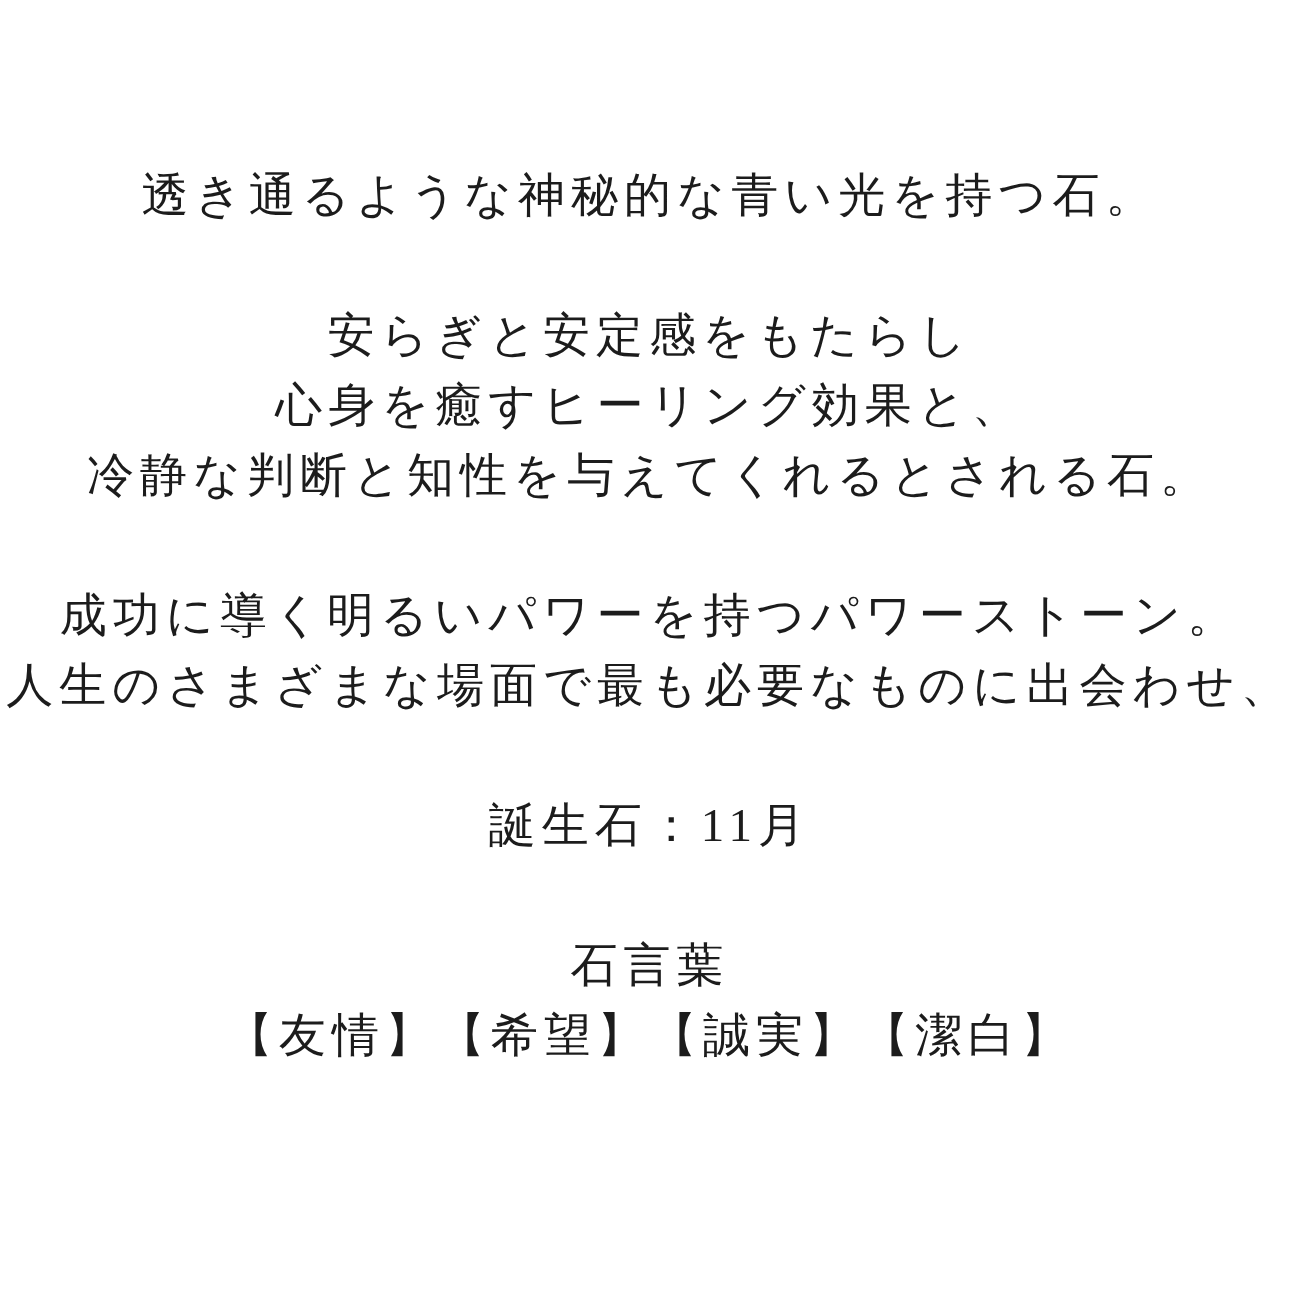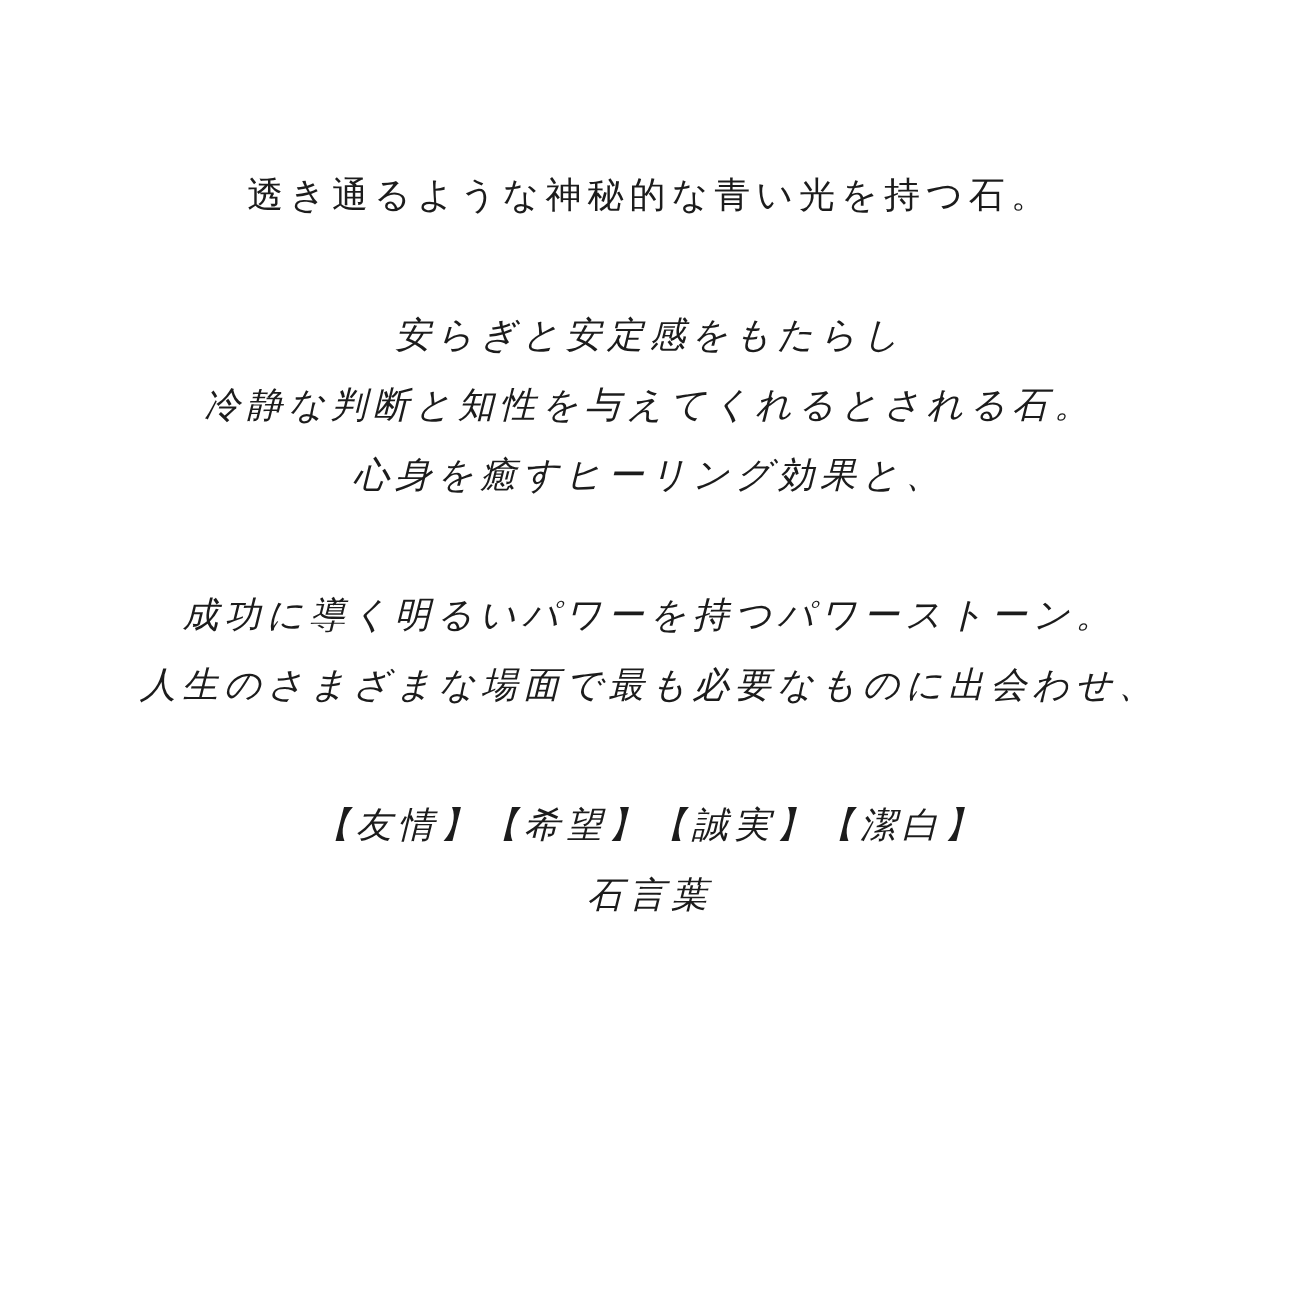--- a/index.html
+++ b/index.html
@@ -20,45 +20,45 @@
     left: 0;
     right: 0;
     text-align: center;
     color: #1c1c1c;
   }
   .paragraph {
     margin: 0;
   }
   .paragraph + .paragraph {
     margin-top: 70px; 
-    font-style: italic;
   }
   .line {
-    font-size: 36px;
+    font-size: 47px;
     line-height: 70px;
     letter-spacing: 6px;
     white-space: nowrap;
     font-weight: 400;
   }
 </style>
 </head>
 <body style="background: rgb(255, 255, 255);">
 
 <div class="text-block" style="color: rgb(28, 28, 28);">
     <div class="paragraph">
       <div class="line">透き通るような神秘的な青い光を持つ石。</div>
     </div>
     <div class="paragraph">
       <div class="line">安らぎと安定感をもたらし</div>
+      <div class="line">心身を癒すヒーリング効果と、</div>
       <div class="line">冷静な判断と知性を与えてくれるとされる石。</div>
-      <div class="line">心身を癒すヒーリング効果と、</div>
     </div>
     <div class="paragraph">
       <div class="line">成功に導く明るいパワーを持つパワーストーン。</div>
       <div class="line">人生のさまざまな場面で最も必要なものに出会わせ、</div>
     </div>
     <div class="paragraph">
+      <div class="line">誕生石：11月</div>
     </div>
     <div class="paragraph">
+      <div class="line">石言葉</div>
       <div class="line">【友情】【希望】【誠実】【潔白】</div>
-      <div class="line">石言葉</div>
     </div>
   </div>
 
 </body></html>

